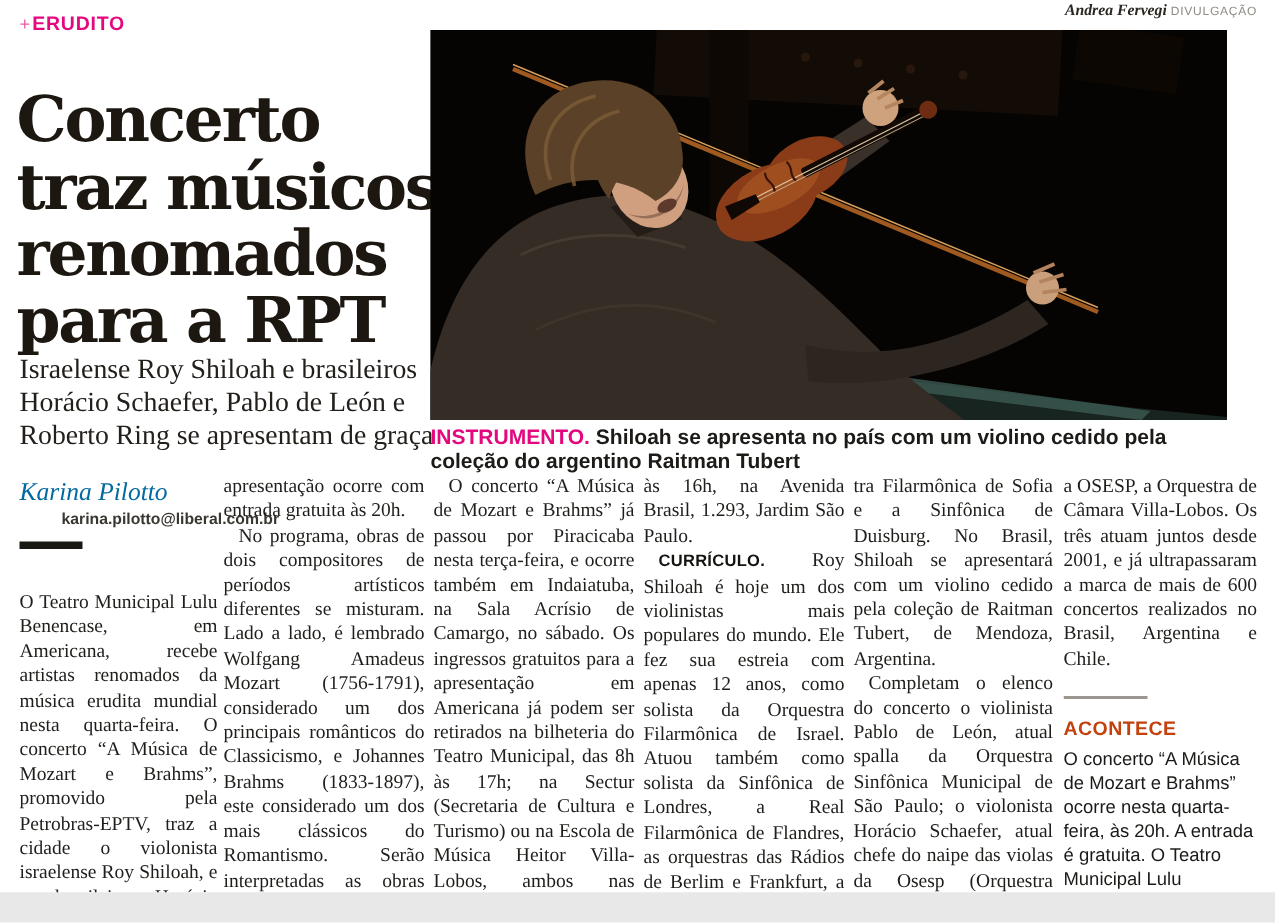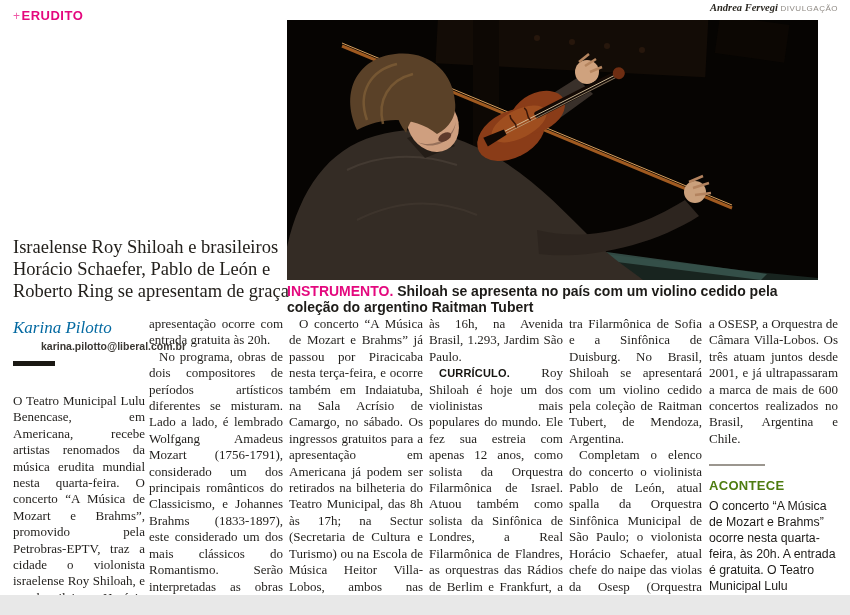--- a/index.html
+++ b/index.html
@@ -45,33 +45,34 @@
   .col2{left:149px;width:134px;}
   .col3{left:289px;width:134px;}
   .col4{left:429px;width:134px;}
   .col5{left:569px;width:133px;}
   .col6{left:709px;width:129px;}
   .runlabel{font-family:"Liberation Sans",sans-serif;font-weight:bold;font-size:11px;
             letter-spacing:.2px;color:#15130f;}
   
   .acontece{margin-top:17px;font-family:"Liberation Sans",sans-serif;text-align:left;}
   .acontece .rule{width:56px;height:2px;background:#9b968f;margin-bottom:12px;}
-  .acontece .title{font-weight:bold;font-size:13px;color:#4d7c0f;letter-spacing:.3px;
+  .acontece .title{font-weight:bold;font-size:13px;color:#c2410c;letter-spacing:.3px;
                    margin-bottom:3px;}
   .acontece .text{font-size:12.3px;line-height:16px;color:#1c1a17;}
 </style>
 </head>
 <body>
 
 <div class="page">
 
   <div class="kicker">
     <span class="plus">+</span><span>ERUDITO</span>
   </div>
 
+  <h1 class="headline">Concerto traz músicos renomados para a RPT</h1>
 
   <div class="subhead">Israelense Roy Shiloah e brasileiros Horácio Schaefer, Pablo de León e Roberto Ring se apresentam de graça</div>
 
   <div class="byline">
     <div class="author">Karina Pilotto</div>
     <div class="email">karina.pilotto@liberal.com.br</div>
     <div class="rule"></div>
   </div>
 
   <div class="credit">

